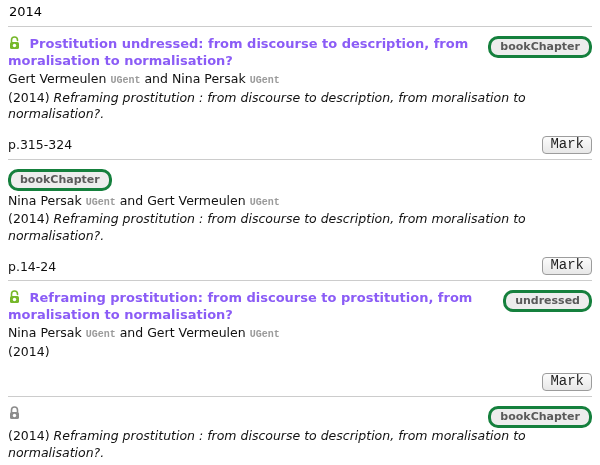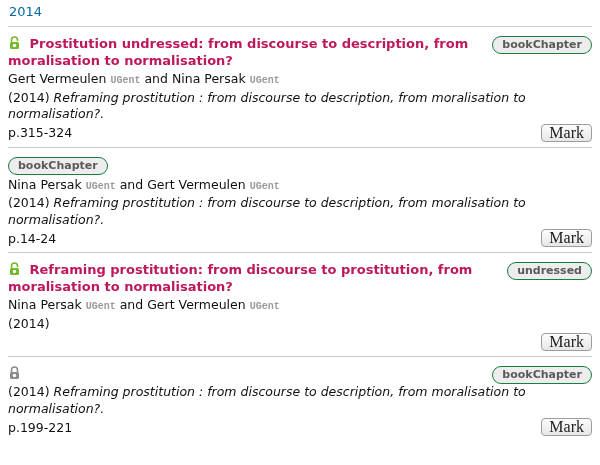--- a/index.html
+++ b/index.html
@@ -3,46 +3,46 @@
 <meta charset="utf-8">
 <style>
   html, body { margin:0; padding:0; background:#fff; }
   body {
     width:600px; height:465px; overflow:hidden;
     font-family:"DejaVu Sans", "Liberation Sans", sans-serif;
     font-size:12.5px; color:#1a1a1a;
     -webkit-font-smoothing:antialiased;
   }
   .page { padding:3px 8px 0 8px; }
-  .year-header { padding:1px 0 7px 1px; font-size:13px; color:#0369a1; }
+  .year-header { padding:1px 0 7px 1px; font-size:13px; color:#000000; }
   .entry { border-top:1px solid #ccc; padding:8px 0 5px 0; }
   .entry-head { display:flex; align-items:flex-start; }
-  .title-wrap { flex:1 1 auto; padding-right:14px; font-weight:bold; font-size:13px; line-height:16.5px; color:#be185d; }
+  .title-wrap { flex:1 1 auto; padding-right:14px; font-weight:bold; font-size:13px; line-height:16.5px; color:#8b5cf6; }
   .lock { display:inline-block; margin-right:4px; }
   .lock svg { vertical-align:-3px; }
   .title { cursor:pointer; }
   .badge {
     flex:0 0 auto; margin-top:1px;
-    background:#ededed; border:1px solid #15803d; border-radius:10px;
+    background:#ededed; border:3px solid #15803d; border-radius:10px;
     padding:1px 9px 2px 9px; font-size:11px; font-weight:bold; color:#5a5a5a;
     white-space:nowrap;
   }
   .authors { margin-top:2px; line-height:16.5px; color:#111; }
   .author-name { cursor:pointer; }
   .ugent { color:#9a9a9a; font-size:10px; font-weight:bold;font-family:Liberation Mono, monospace; }
   .cite { line-height:16.5px; color:#111; }
   .source { font-style:italic; }
   .bottom-row {
     display:flex; justify-content:space-between; align-items:flex-end;
-    line-height:16.5px; min-height:19px; margin-top:0;
+    line-height:16.5px; min-height:19px; margin-top:12px;
   }
   .pages { color:#111; }
   .mark-button {
-    font-family:Liberation Serif, serif;
-    font-size:16px; color:#222;
+    font-family:Liberation Mono, monospace;
+    font-size:14px; color:#222;
     background:linear-gradient(#fcfcfc, #e7e7e7);
     border:1px solid #9c9c9c; border-radius:4px;
     padding:1px 7px 2px 7px; cursor:pointer; line-height:13px;
   }
 </style>
 </head>
 <body>
 
 <div class="page">
   <div class="year-header">2014</div>

